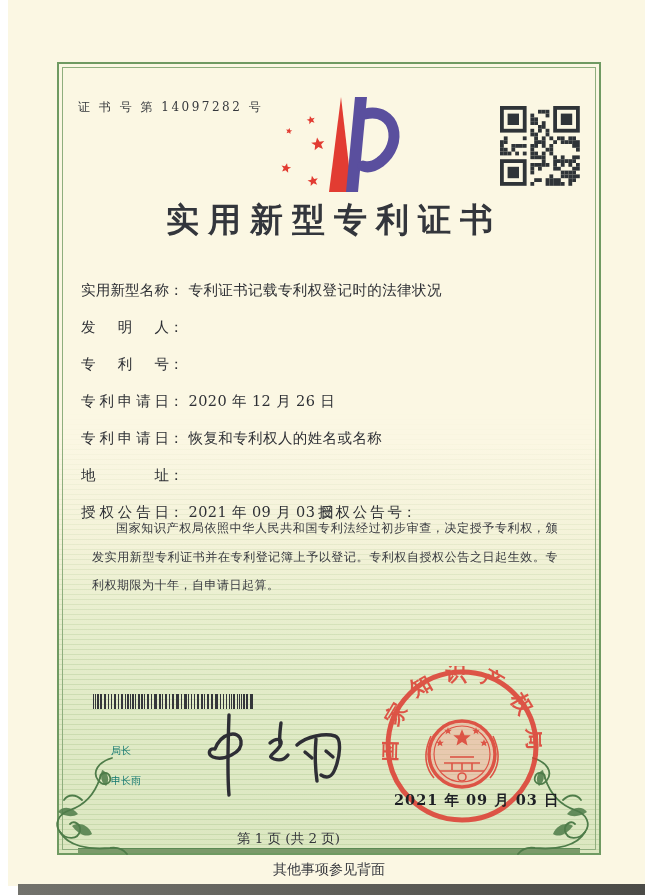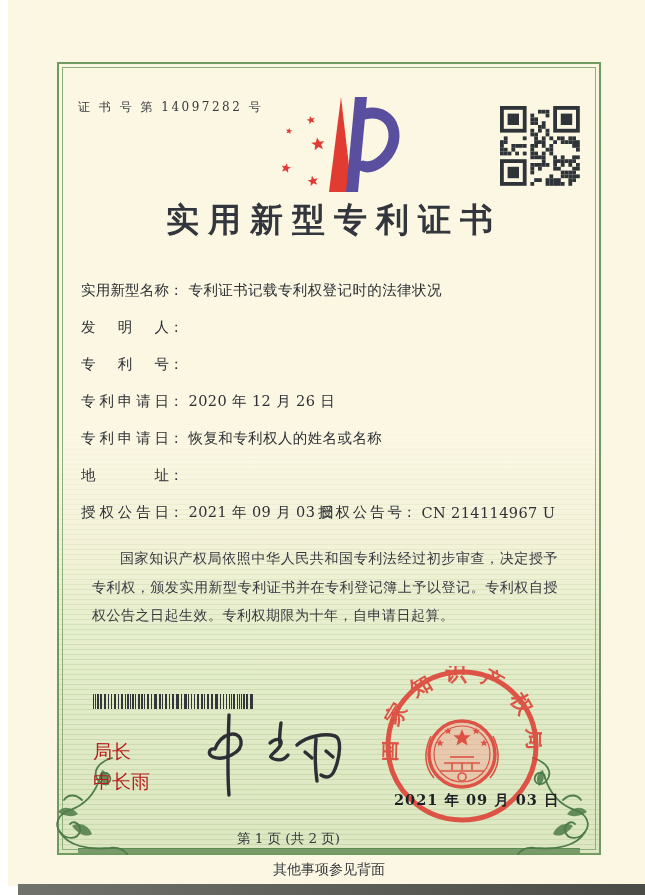--- a/index.html
+++ b/index.html
@@ -32,25 +32,25 @@
   .title{position:absolute;left:57px;top:198px;width:544px;text-align:center;
     font-size:33px;font-weight:700;letter-spacing:9px;padding-left:10px;box-sizing:border-box;
     color:#33363c;}
   .fields{position:absolute;left:81px;top:281px;width:470px;}
   .frow{height:37px;display:flex;align-items:flex-start;font-size:14.5px;color:#2e3035;position:relative;}
   .flabel{display:inline-block;width:88px;text-align:justify;text-align-last:justify;flex:0 0 88px;}
   .colon{margin-right:5px;}
   .fvalue{letter-spacing:.4px;white-space:nowrap;}
   .pair2{position:absolute;left:237px;top:0;display:flex;align-items:center;}
   .pair2 .flabel{width:84px;flex:0 0 84px;}
-  .paras{position:absolute;left:92px;top:544px;width:466px;font-size:14px;line-height:28.5px;
+  .paras{position:absolute;left:92px;top:514px;width:466px;font-size:12px;line-height:28.5px;
     color:#37393f;text-align:justify;}
   .paras p{margin:0;text-indent:2em;letter-spacing:.5px;}
   .barcode{position:absolute;left:93px;top:694px;}
-  .officer{position:absolute;left:93px;top:736px;font-size:19px;line-height:30px;color:#b91c1c;
+  .officer{position:absolute;left:111px;top:736px;font-size:10px;line-height:30px;color:#0f766e;
     font-family:"DejaVu Sans","Liberation Sans",sans-serif;}
   .signature{position:absolute;left:185px;top:703px;}
   .seal{position:absolute;left:382px;top:666px;}
   .seal-date{position:absolute;left:394px;top:791px;font-size:14.5px;font-weight:700;
     color:#1e2025;letter-spacing:1px;}
   .page-no{position:absolute;left:57px;top:830px;width:463px;text-align:center;font-size:13.5px;color:#34363b;}
   .back-note{position:absolute;left:57px;top:861px;width:544px;text-align:center;font-size:14px;color:#3a3c41;}
 </style>
 </head>
 <body>
@@ -271,21 +271,20 @@
     <span class="flabel">地址</span>
       <span class="colon">：</span>
   </div>
   <div class="frow">
     <span class="flabel">授权公告日</span>
       <span class="colon">：</span>
       <span class="fvalue">2021 年 09 月 03 日</span>
     <span class="pair2">
       <span class="flabel">授权公告号</span>
         <span class="colon">：</span>
-        <span class="fvalue">CN 214114967 U</span>
     </span>
   </div>
 </div>
 
 <div class="paras">
   <p>国家知识产权局依照中华人民共和国专利法经过初步审查，决定授予专利权，颁发实用新型专利证书并在专利登记簿上予以登记。专利权自授权公告之日起生效。专利权期限为十年，自申请日起算。</p>
 </div>
 
 <svg class="barcode" id="barcode-svg" width="160" height="15" viewBox="0 0 160 15">
     <rect x="0" y="0" width="1" height="15" fill="#34363a"></rect>

